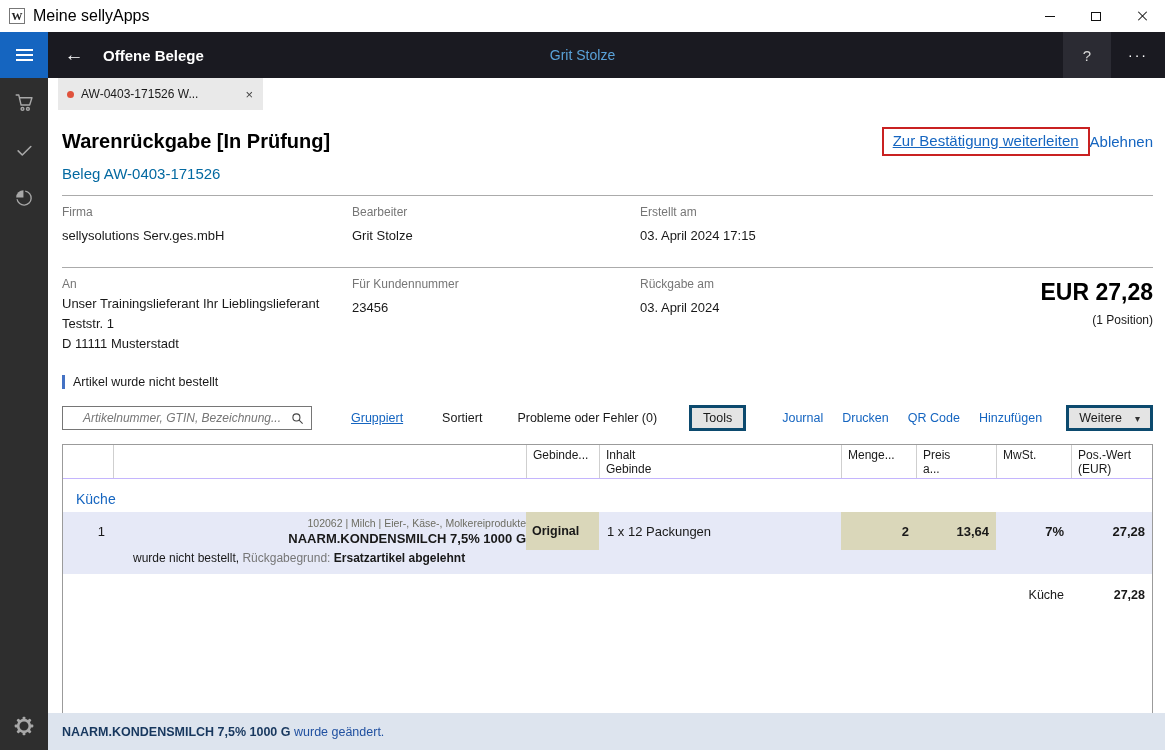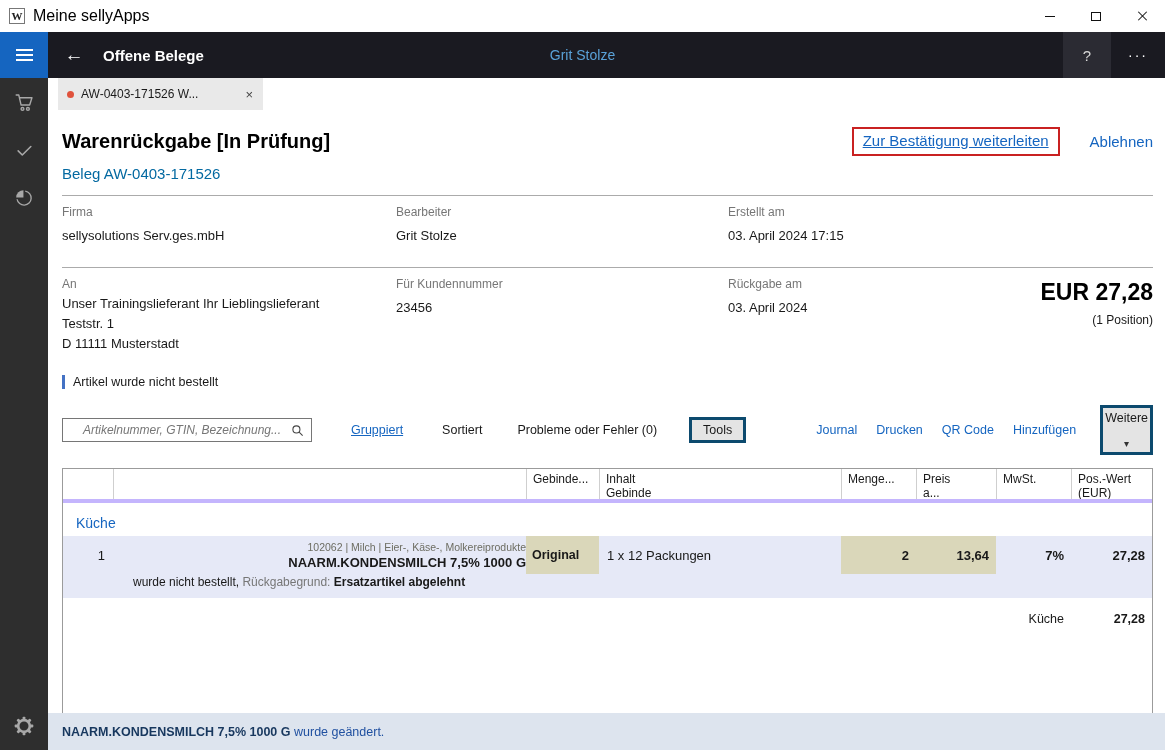--- a/index.html
+++ b/index.html
@@ -53,30 +53,30 @@
   .tabbar{height:32px;display:flex;align-items:stretch;background:#fff;}
   .tab{margin-left:10px;background:#e9e9e9;display:flex;align-items:center;padding:0 10px 0 9px;min-width:205px;font-size:12px;color:#1a1a1a;}
   .tab-dot{width:7px;height:7px;border-radius:50%;background:#e0523c;margin-right:7px;flex:0 0 7px;}
   .tab-label{white-space:nowrap;}
   .tab-close{margin-left:auto;padding-left:14px;color:#444;font-size:13px;}
 
   .content{position:absolute;left:0;right:0;top:32px;bottom:37px;padding:0 12px 0 14px;overflow:hidden;}
 
   .title-row{margin-top:17px;display:flex;justify-content:space-between;align-items:center;}
   h1{font-size:20px;font-weight:bold;color:#000;}
-  .actions{display:flex;align-items:center;gap:30px;}
+  .actions{display:flex;align-items:center;}
   .link{color:var(--accent);text-decoration:none;cursor:pointer;}
   .link.lg{font-size:15px;}
   .link.ul{text-decoration:underline;}
   .highlight-box{border:2px solid var(--highlight_red);padding:3px 9px 4px;display:inline-block;}
   .highlight-box .link{text-decoration:underline;}
   .subtitle{margin-top:9px;font-size:15px;color:#0369a1;}
   .sep{margin-top:13px;border-top:1px solid #ababab;}
 
-  .band{display:grid;gap:44px;}
+  .band{display:grid;}
   .band1{grid-template-columns:290px 288px auto;padding:9px 0 11px;}
   .band2{grid-template-columns:290px 288px 1fr auto;padding:9px 0 10px;}
   .flabel{font-size:12px;color:#767676;}
   .fvalue{font-size:13px;color:#191919;margin-top:9px;white-space:nowrap;}
   .fvalue.nline{margin-top:5px;line-height:15px;}
   .fvalue.nline:first-of-type{margin-top:9px;}
   .total{text-align:right;padding-top:2px;}
   .total-amount{font-size:23px;font-weight:bold;color:#000;white-space:nowrap;}
   .total-pos{font-size:12px;color:#191919;margin-top:7px;}
 
@@ -87,27 +87,27 @@
   .searchbox{width:250px;height:24px;border:1px solid #767676;display:flex;align-items:center;background:#fff;flex:0 0 250px;}
   .searchbox input{flex:1;border:none;outline:none;font-size:12px;padding:0 6px;font-family:inherit;color:#191919;min-width:0;text-align:right;}
   .searchbox input::placeholder{font-style:italic;color:#767676;}
   .sicon{padding:0 7px 0 4px;display:flex;align-items:center;}
   .plain{color:#191919;text-decoration:none;cursor:pointer;}
   .tb-grouped{margin-left:39px;}
   .tb-sorted{margin-left:39px;}
   .tb-problems{margin-left:35px;}
   .btn{margin-left:32px;font-family:inherit;font-size:12.5px;background:#e4e4e4;border:3px solid #0c4a6e;padding:3px 11px;color:#191919;cursor:pointer;}
   .toolbar-right{margin-left:auto;display:flex;align-items:center;gap:19px;}
-  .more-actions{margin-left:5px;display:flex;align-items:center;gap:13px;padding:3px 2px;flex-direction:column;}
+  .more-actions{margin-left:5px;display:flex;align-items:center;gap:13px;padding:3px 10px;}
   .chev{font-size:10px;color:#333;}
 
   
   .table{margin-top:13px;height:277px;border:1px solid #9b9b9b;background:#fff;overflow:hidden;}
   .row-grid{display:grid;grid-template-columns:50px 413px 73px 242px 75px 80px 75px 1fr;}
-  .thead{border-bottom:4px solid #c4b5fd;height:34px;}
+  .thead{border-bottom:1px solid #c4b5fd;height:34px;}
   .th{font-size:12px;line-height:14px;padding:3px 6px;color:#1a1a1a;overflow:hidden;white-space:nowrap;}
   .th span{display:block;}
   .thead .th + .th{border-left:1px solid #cfcfcf;}
   .group-row{padding:12px 0 5px 13px;font-size:14px;color:var(--accent);}
   .data-row{background:var(--row_selected);min-height:38px;}
   .td{display:flex;align-items:center;font-size:13px;overflow:hidden;}
   .td.num{justify-content:flex-end;padding-right:8px;}
   .td.desc{flex-direction:column;align-items:flex-end;justify-content:center;padding-left:8px;}
   .meta{font-size:10.5px;color:#6d6d62;white-space:nowrap;}
   .aname{font-size:13px;font-weight:bold;margin-top:2px;white-space:nowrap;}

